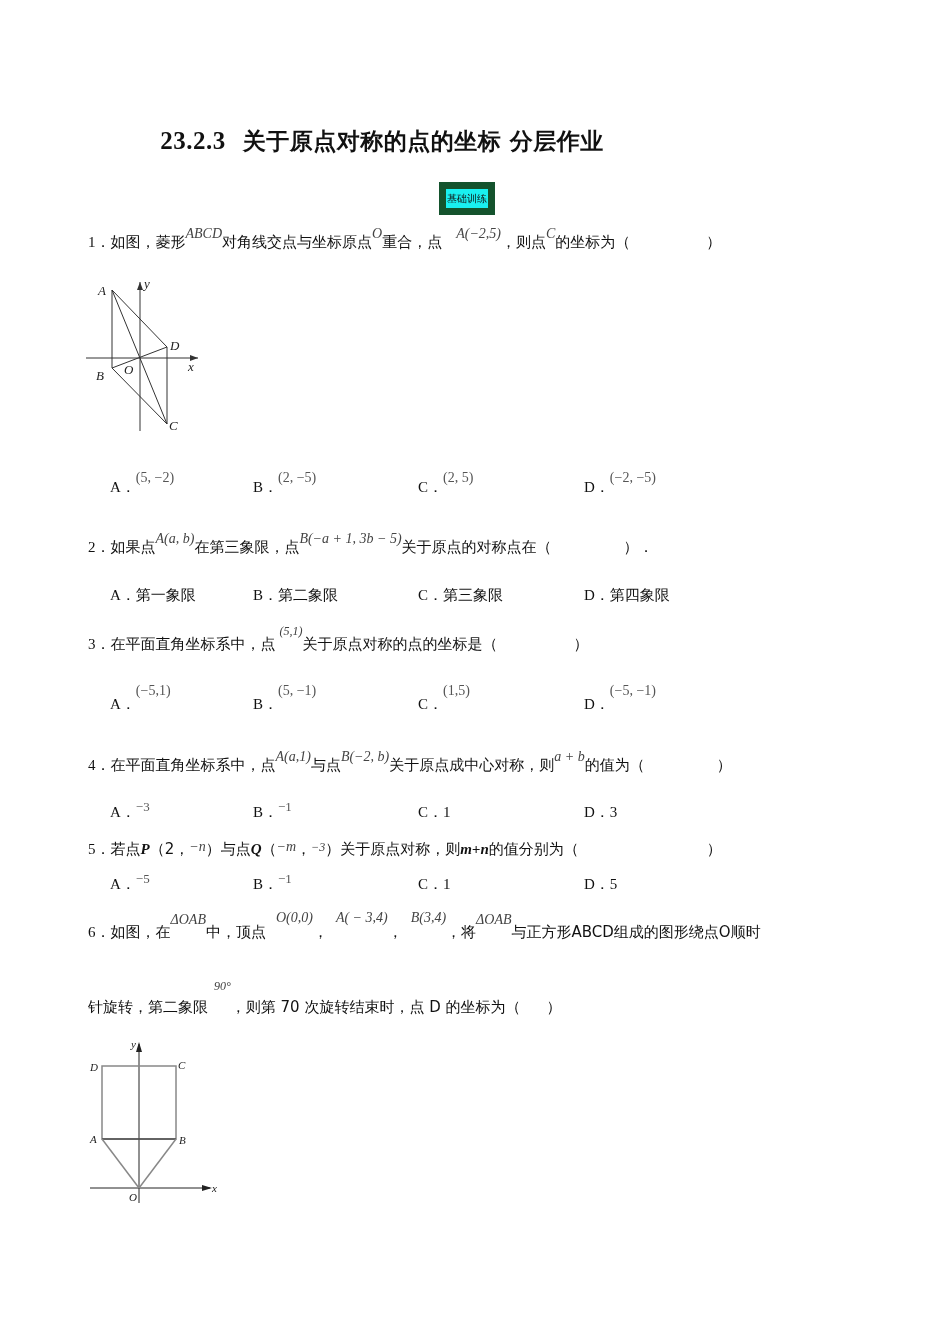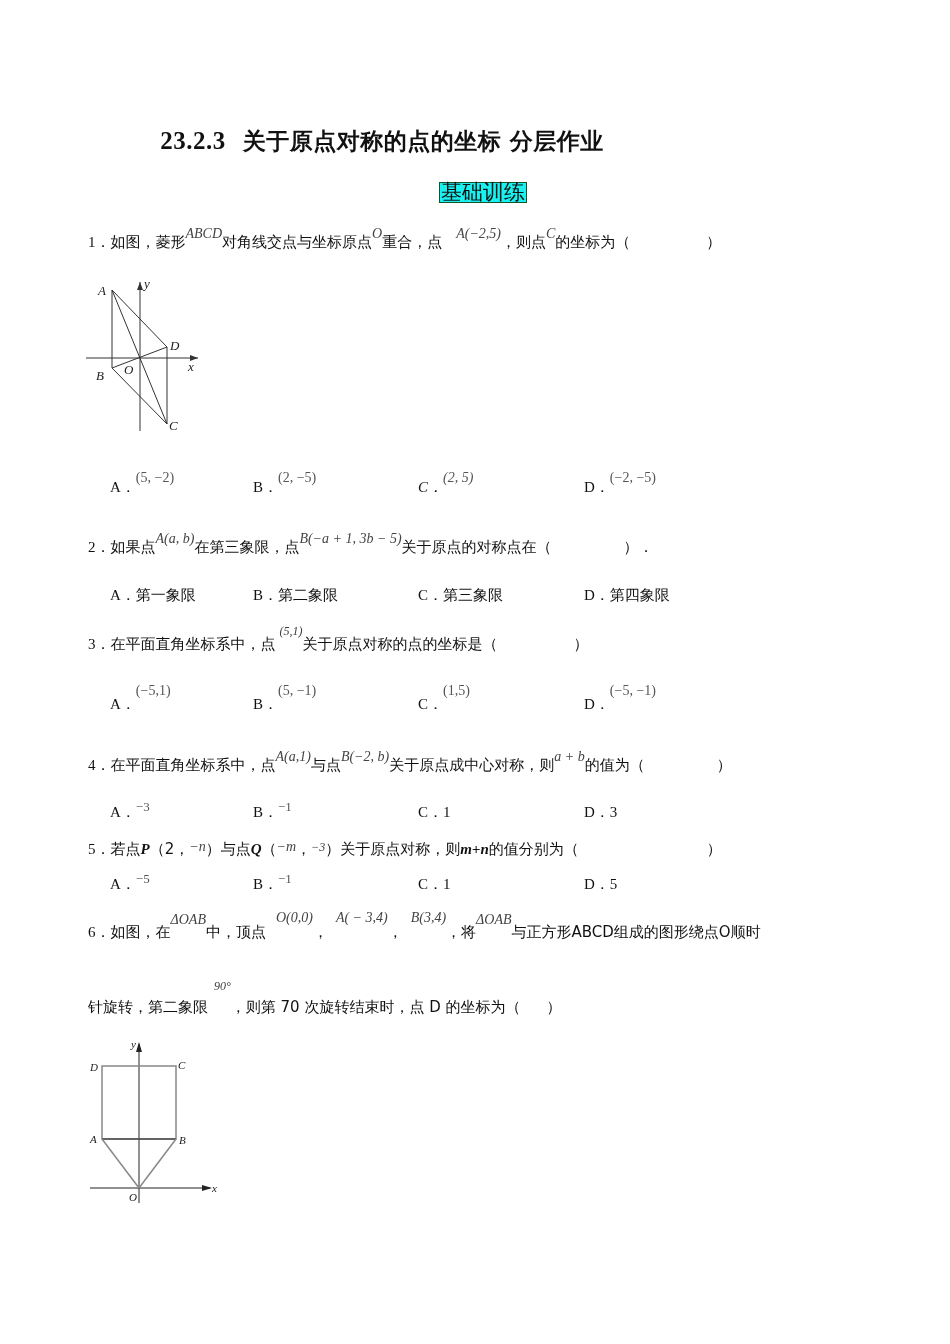--- a/index.html
+++ b/index.html
@@ -2,21 +2,21 @@
 <html><head>
 <meta charset="utf-8">
 <style>
   html, body { margin: 0; padding: 0; background: #ffffff; }
   body { width: 950px; height: 1344px; position: relative; overflow: hidden;
          font-family: "DejaVu Serif", "Liberation Serif", serif; color: #111; }
   .abs { position: absolute; white-space: nowrap; }
   .title { left: 0; width: 764px; top: 126px; text-align: center; font-size: 23px; font-weight: bold;
            font-family: "DejaVu Sans", "Liberation Sans", sans-serif; letter-spacing: 0.5px; }
   .title .num { font-family: "Liberation Serif", serif; font-size: 25px; }
-  .badge { left: 439px; top: 182px; background: #19f0f0; border: 1px solid #14532d; font-size: 21px;
+  .badge { left: 439px; top: 182px; background: #19f0f0; border: 7px solid #14532d; font-size: 10px;
            padding: 0 1px; line-height: 19px; font-family: "DejaVu Sans", sans-serif; }
   .q { font-size: 15px; line-height: 20px; font-family: "DejaVu Sans", "Liberation Sans", sans-serif; }
   .q .lat { font-family: "Liberation Serif", serif; }
   .m { font-family: "Liberation Serif", serif; font-style: italic; color: #444; font-size: 14px;
        position: relative; top: -9px; }
   .mnorm { font-family: "Liberation Serif", serif; color: #404040; font-size: 12px; position: relative; top: -9px; font-style: italic; }
   .opt { font-size: 15px; font-family: "Liberation Serif", "DejaVu Sans", sans-serif; }
   .opt .cj { font-family: "DejaVu Sans", sans-serif; }
   .optval { font-family: "Liberation Serif", serif; color: #555; font-size: 14px; position: relative; top: -10px; }
   .optval.small { top: -6px; font-size: 13px; }
@@ -48,21 +48,21 @@
   <text x="60" y="12" font-size="13" fill="#222">y</text>
   <text x="86" y="74" font-size="13" fill="#222">D</text>
   <text x="12" y="104" font-size="13" fill="#222">B</text>
   <text x="40" y="98" font-size="13" fill="#222">O</text>
   <text x="104" y="95" font-size="13" fill="#222">x</text>
   <text x="85" y="154" font-size="13" fill="#222">C</text>
 </svg>
 
 <div class="abs opt" style="left:110px; top:478px;"><span>A．</span><span class="optval">(5, −2)</span></div>
 <div class="abs opt" style="left:253px; top:478px;"><span>B．</span><span class="optval">(2, −5)</span></div>
-<div class="abs opt" style="left:418px; top:478px;font-style:italic;"><span>C．</span><span class="optval">(2, 5)</span></div>
+<div class="abs opt" style="left:418px; top:478px;"><span>C．</span><span class="optval">(2, 5)</span></div>
 <div class="abs opt" style="left:584px; top:478px;"><span>D．</span><span class="optval">(−2, −5)</span></div>
 
 <div class="abs q" style="left:88px; top:537px;">
   <span class="lat">2．</span><span>如果点</span><span class="m">A(a, b)</span><span>在第三象限，点</span><span class="m">B(−a + 1, 3b − 5)</span><span>关于原点的对称点在（</span><span style="margin-left:72px;">）．</span>
 </div>
 
 <div class="abs opt" style="left:110px; top:586px;text-align:center;"><span>A．</span><span class="cj">第一象限</span></div>
 <div class="abs opt" style="left:253px; top:586px;"><span>B．</span><span class="cj">第二象限</span></div>
 <div class="abs opt" style="left:418px; top:586px;"><span>C．</span><span class="cj">第三象限</span></div>
 <div class="abs opt" style="left:584px; top:586px;"><span>D．</span><span class="cj">第四象限</span></div>

